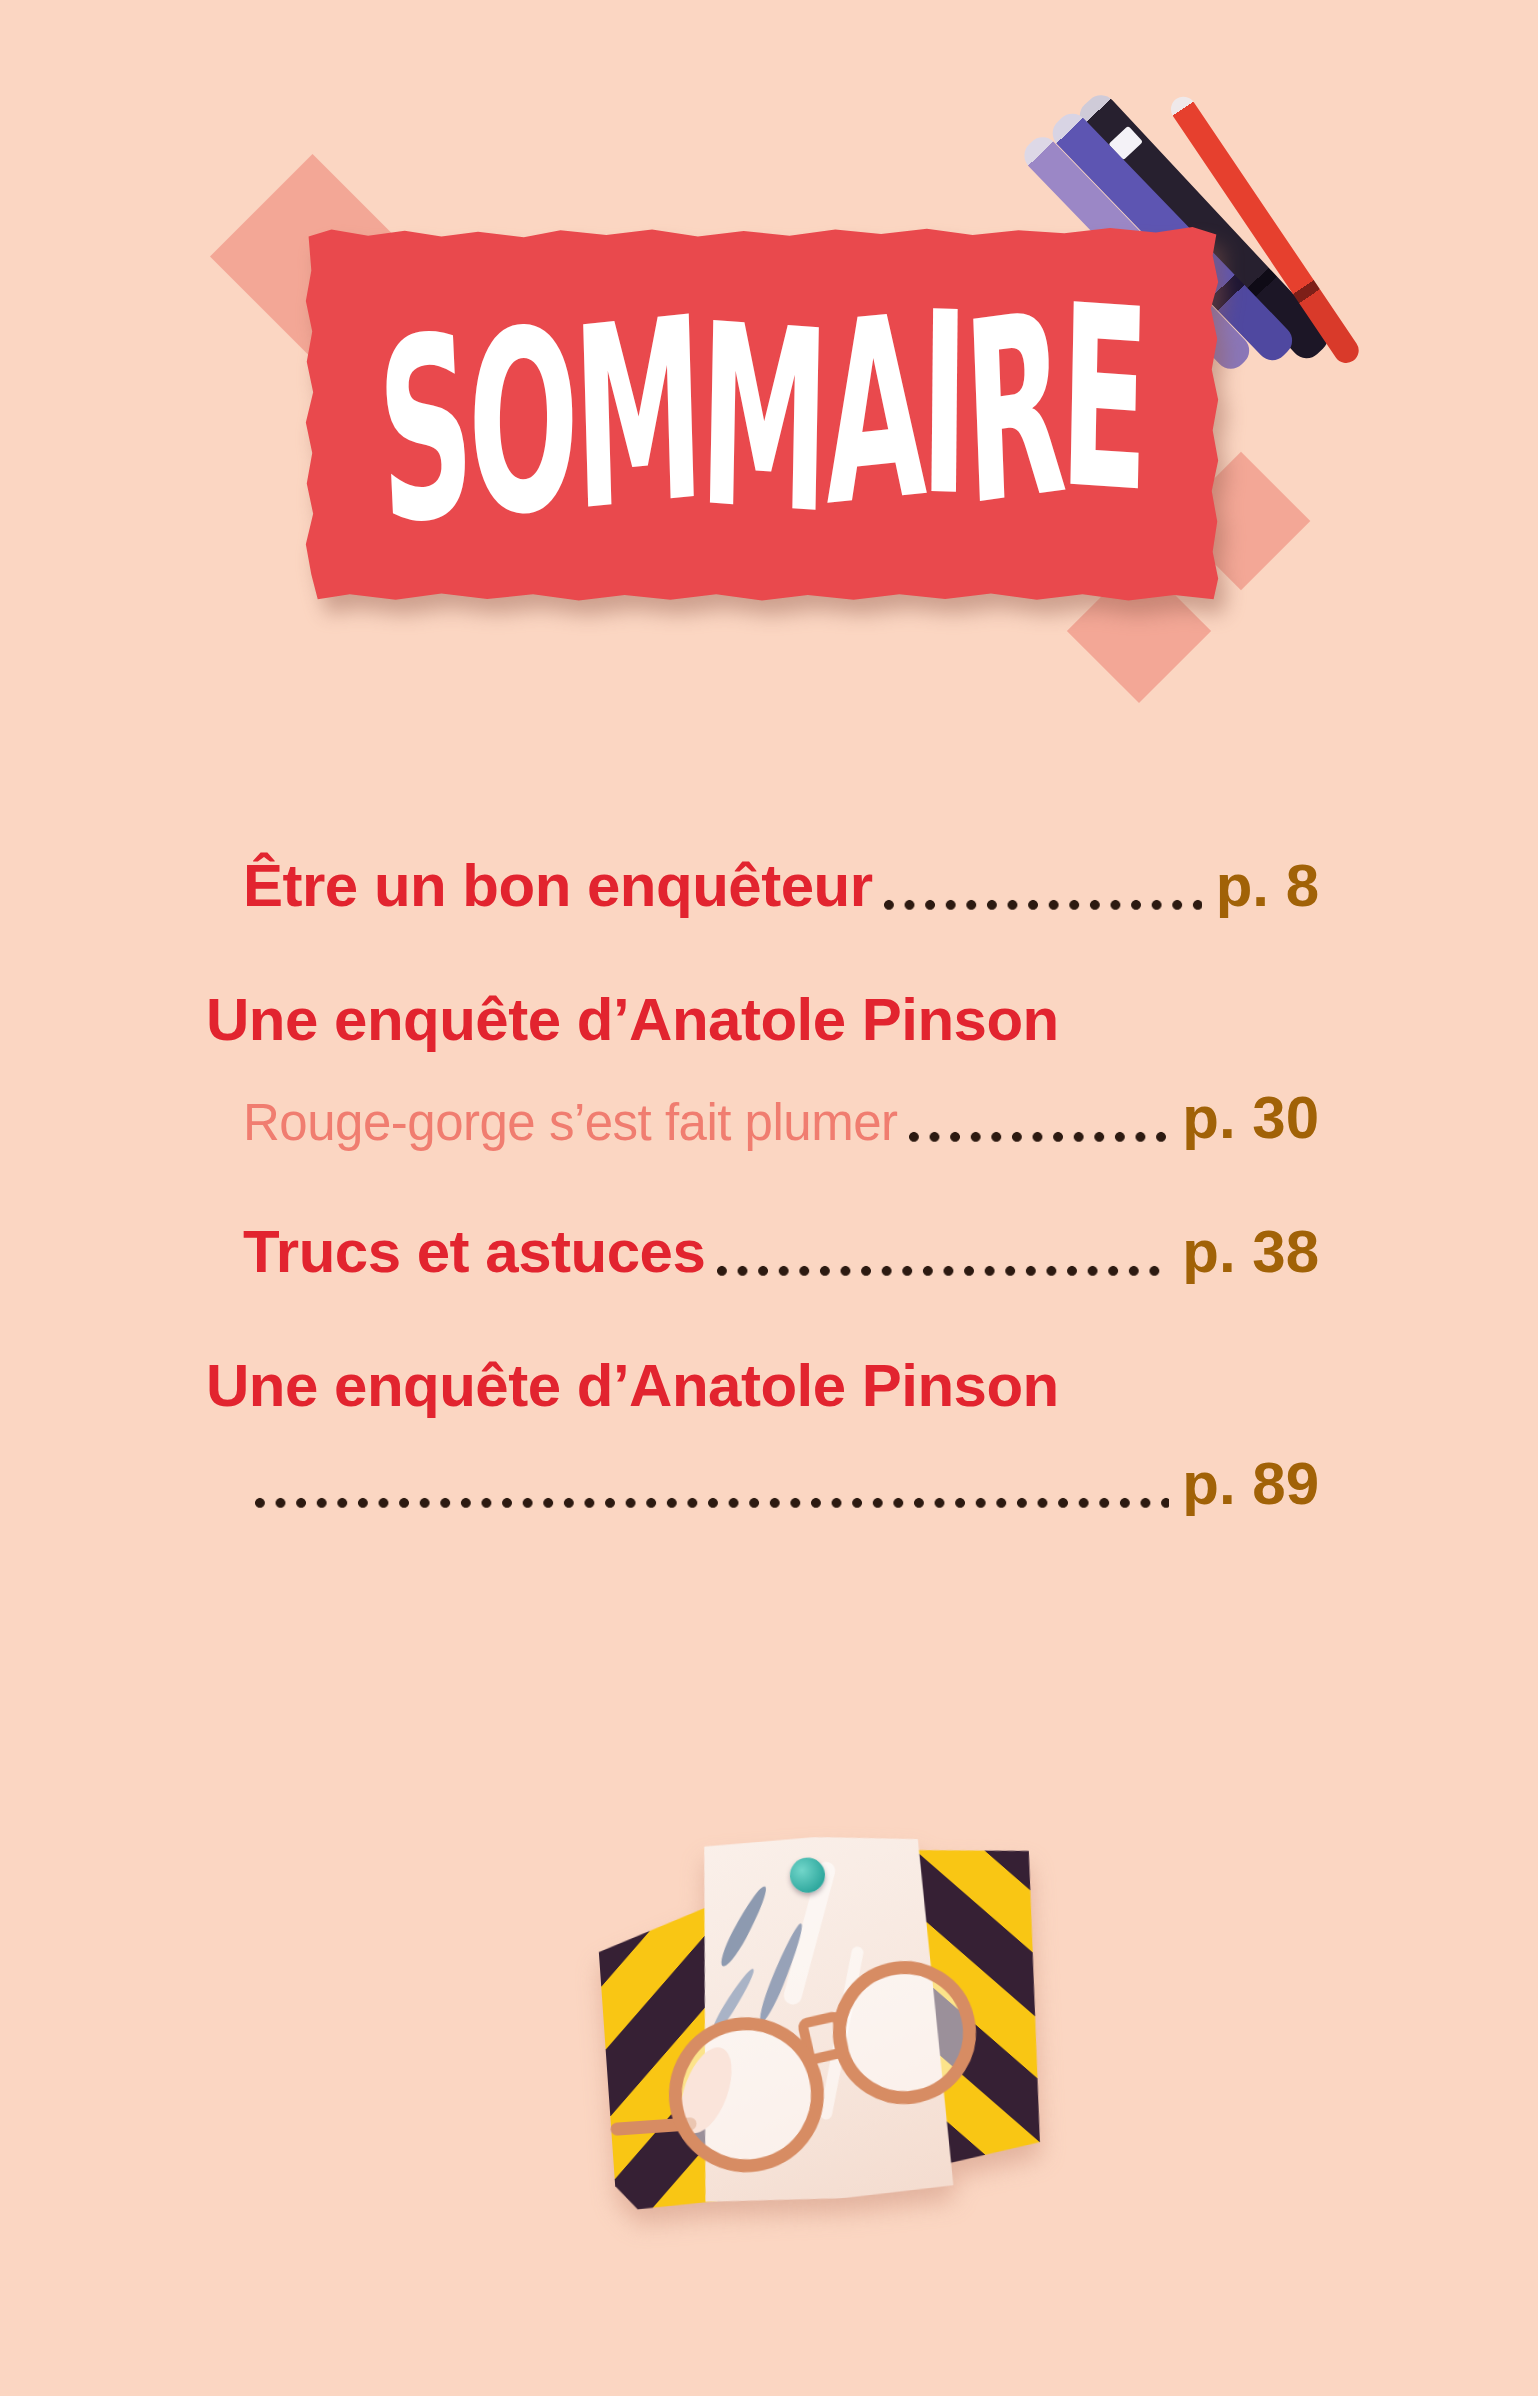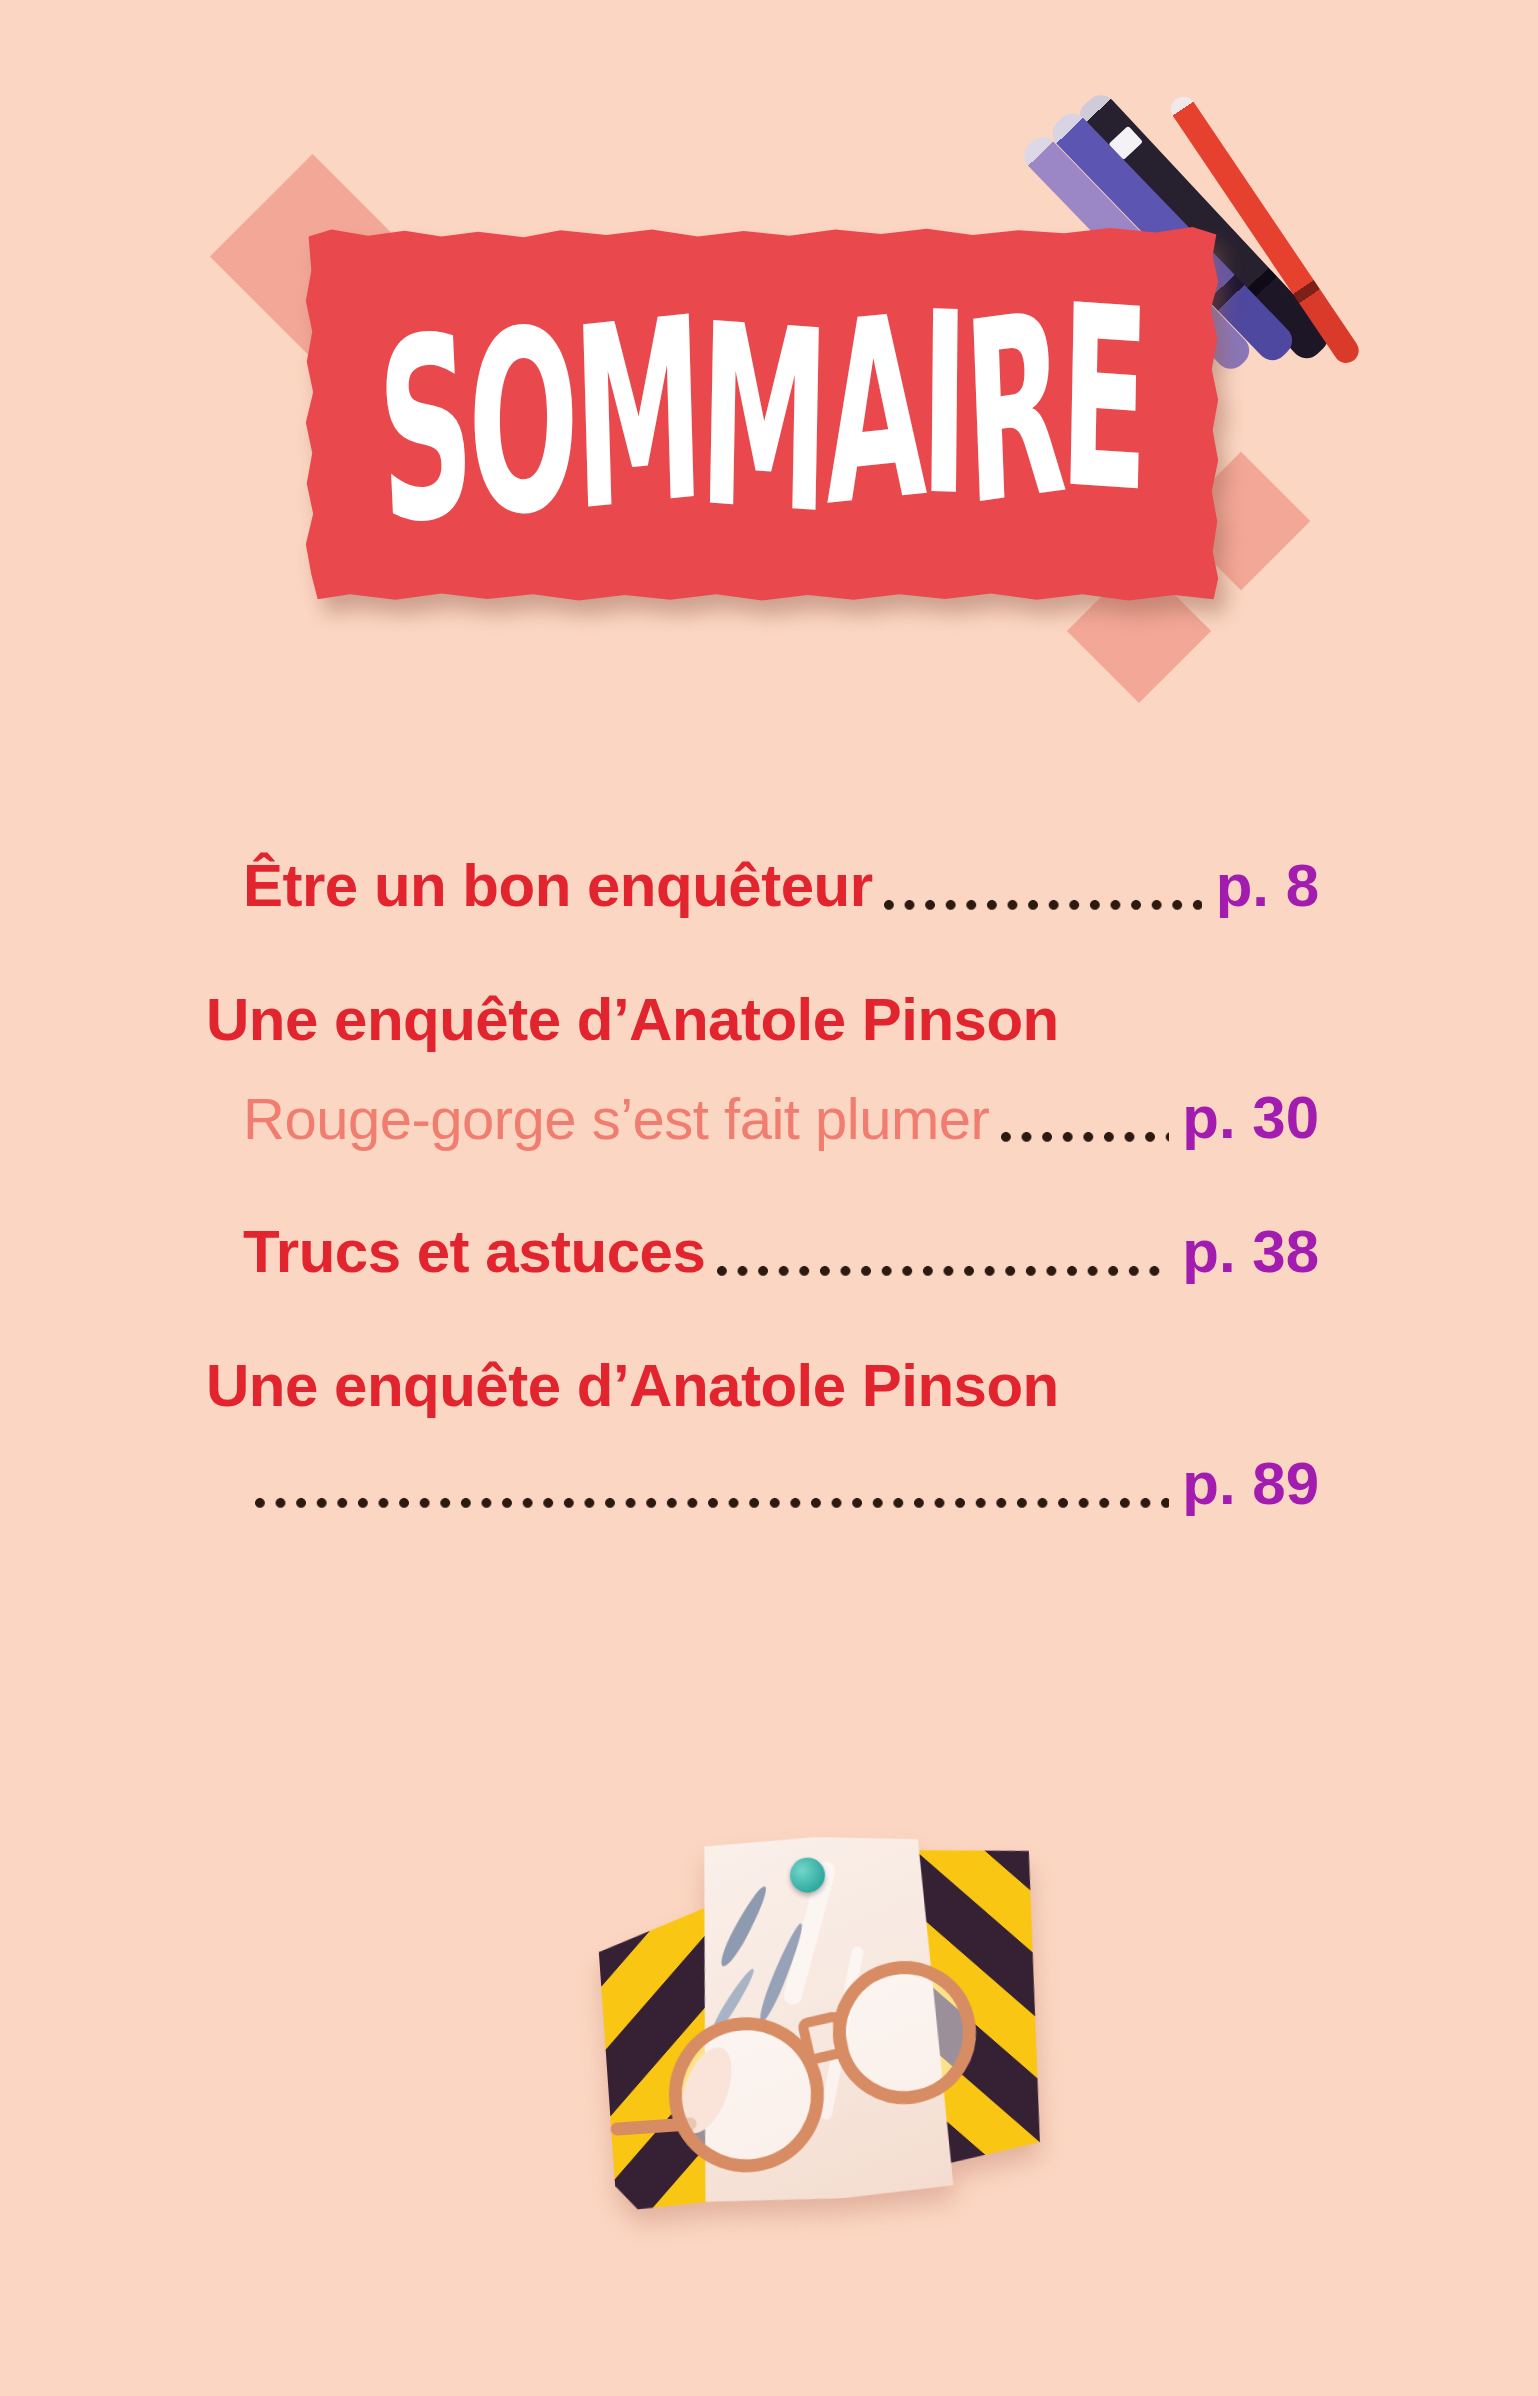--- a/index.html
+++ b/index.html
@@ -48,22 +48,22 @@
   .banner-title span:nth-child(7){transform:rotate(-3deg) translateY(2px);}
   .banner-title span:nth-child(8){transform:rotate(3deg) translateY(-2.9px);}
 
   
   .toc{position:absolute;left:206px;top:851px;width:1113px;z-index:2;}
   .toc-block{margin-bottom:65px;}
   .toc-row{display:flex;align-items:flex-end;margin-bottom:29px;margin-left:37px;}
   .toc-row:last-child,.toc-line:last-child{margin-bottom:0;}
   .toc-line{margin-bottom:29px;}
   .t-bold{font-weight:bold;color:#e2242f;font-size:60px;letter-spacing:-0.5px;white-space:nowrap;}
-  .t-sub{color:#f07d70;font-size:58px;letter-spacing:-0.5px;white-space:nowrap;}
-  .t-page{font-weight:bold;color:#a21caf;font-size:60px;white-space:nowrap;}
+  .t-sub{color:#f07d70;font-size:51px;letter-spacing:-0.5px;white-space:nowrap;}
+  .t-page{font-weight:bold;color:#a16207;font-size:60px;white-space:nowrap;}
   .leader{flex:1;height:12.7px;margin:0 13.7px 9.8px 11.8px;
     background-image:radial-gradient(circle at 4.9px 6.9px,#2c1a11 4.5px,transparent 5.2px);
     background-size:20.6px 12.7px;background-repeat:repeat-x;background-position:left center;}
 
   
   .badge{position:absolute;left:604px;top:1841px;width:436px;height:355px;z-index:1;
     transform:rotate(-4deg);filter:drop-shadow(0 15.7px 11.8px rgba(186,120,100,0.38));}
   .stripes-left{position:absolute;left:0;top:0;width:53%;height:100%;
     background:repeating-linear-gradient(135deg,#f9c614 0 45px,#362034 45px 92px);
     clip-path:polygon(0 27%,100% 5%,100% 98%,9% 100%,0 93%);}

